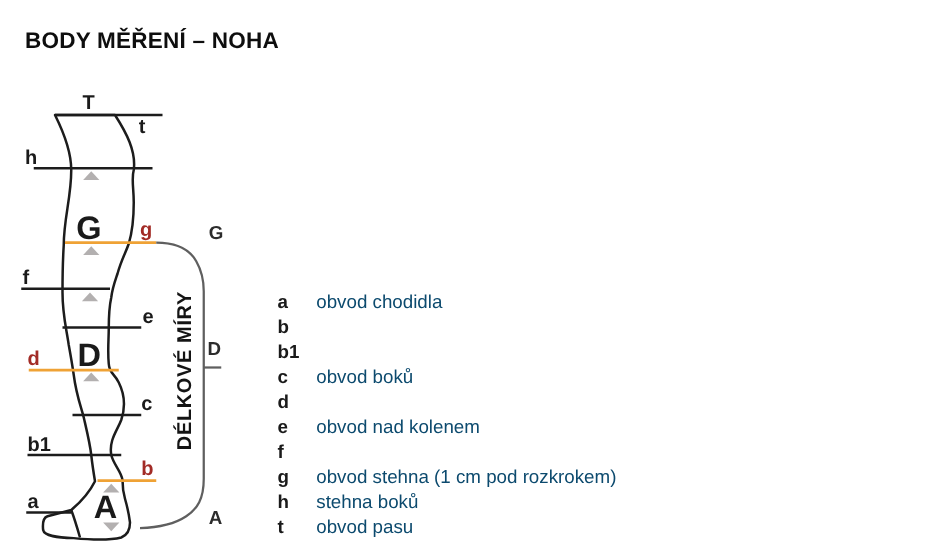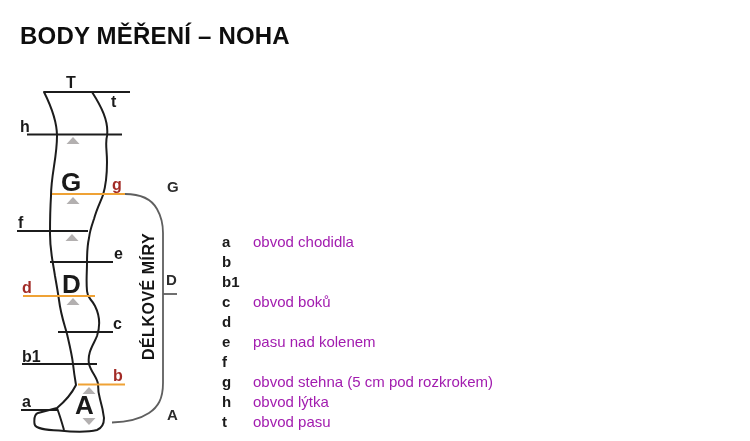--- a/index.html
+++ b/index.html
@@ -1,31 +1,31 @@
 <!DOCTYPE html>
 <html style="--dark-red: #a22b26;"><head>
 <meta charset="utf-8">
 <style>
   html,body{margin:0;padding:0;background:#fff;}
   #page{position:relative;width:750px;height:441px;background:#ffffff;overflow:hidden;
         font-family:"Liberation Sans",sans-serif;color:#161616;}
-  #page-title{position:absolute;left:20px;top:22px;font-size:24px;font-weight:bold;
+  #page-title{position:absolute;left:20px;top:22px;font-size:18px;font-weight:bold;
         letter-spacing:0.2px;color:#0e0e0e;white-space:nowrap;}
   svg#diagram-svg{position:absolute;left:0;top:0;}
   .lbl{position:absolute;font-weight:bold;font-size:16px;line-height:1;color:#1a1a1a;white-space:nowrap;}
   .lbl-big{font-size:26px;}
   .lbl-red{color:var(--dark-red,#a22b26);}
   .lbl-bracket{font-size:15px;color:#2c2c2c;}
   #length-axis-label{position:absolute;left:83px;top:288px;width:130px;height:17px;
         transform:rotate(-90deg);text-align:center;font-size:16px;font-weight:bold;
         white-space:nowrap;color:#141414;letter-spacing:0.5px;}
   #legend{position:absolute;left:222px;top:231px;}
   .legend-row{display:flex;height:20px;align-items:center;font-size:15px;}
   .legend-letter{width:31px;font-weight:bold;flex:0 0 31px;color:#1a1a1a;}
-  .legend-text{white-space:nowrap;color:#a21caf;}
+  .legend-text{white-space:nowrap;color:#0c4a6e;}
 </style>
 </head>
 <body>
 
 <div id="page">
 
   <div id="page-title">BODY MĚŘENÍ – NOHA</div>
 
   <svg id="diagram-svg" width="750" height="441" viewBox="0 0 750 441">
 
@@ -122,32 +122,32 @@
     </div>
     <div class="legend-row">
       <span class="legend-letter">c</span>
       <span class="legend-text">obvod boků</span>
     </div>
     <div class="legend-row">
       <span class="legend-letter">d</span>
     </div>
     <div class="legend-row">
       <span class="legend-letter">e</span>
-      <span class="legend-text">pasu nad kolenem</span>
+      <span class="legend-text">obvod nad kolenem</span>
     </div>
     <div class="legend-row">
       <span class="legend-letter">f</span>
     </div>
     <div class="legend-row">
       <span class="legend-letter">g</span>
-      <span class="legend-text">obvod stehna (5 cm pod rozkrokem)</span>
+      <span class="legend-text">obvod stehna (1 cm pod rozkrokem)</span>
     </div>
     <div class="legend-row">
       <span class="legend-letter">h</span>
-      <span class="legend-text">obvod lýtka</span>
+      <span class="legend-text">stehna boků</span>
     </div>
     <div class="legend-row">
       <span class="legend-letter">t</span>
       <span class="legend-text">obvod pasu</span>
     </div>
   </div>
 
 </div>
 
 </body></html>

